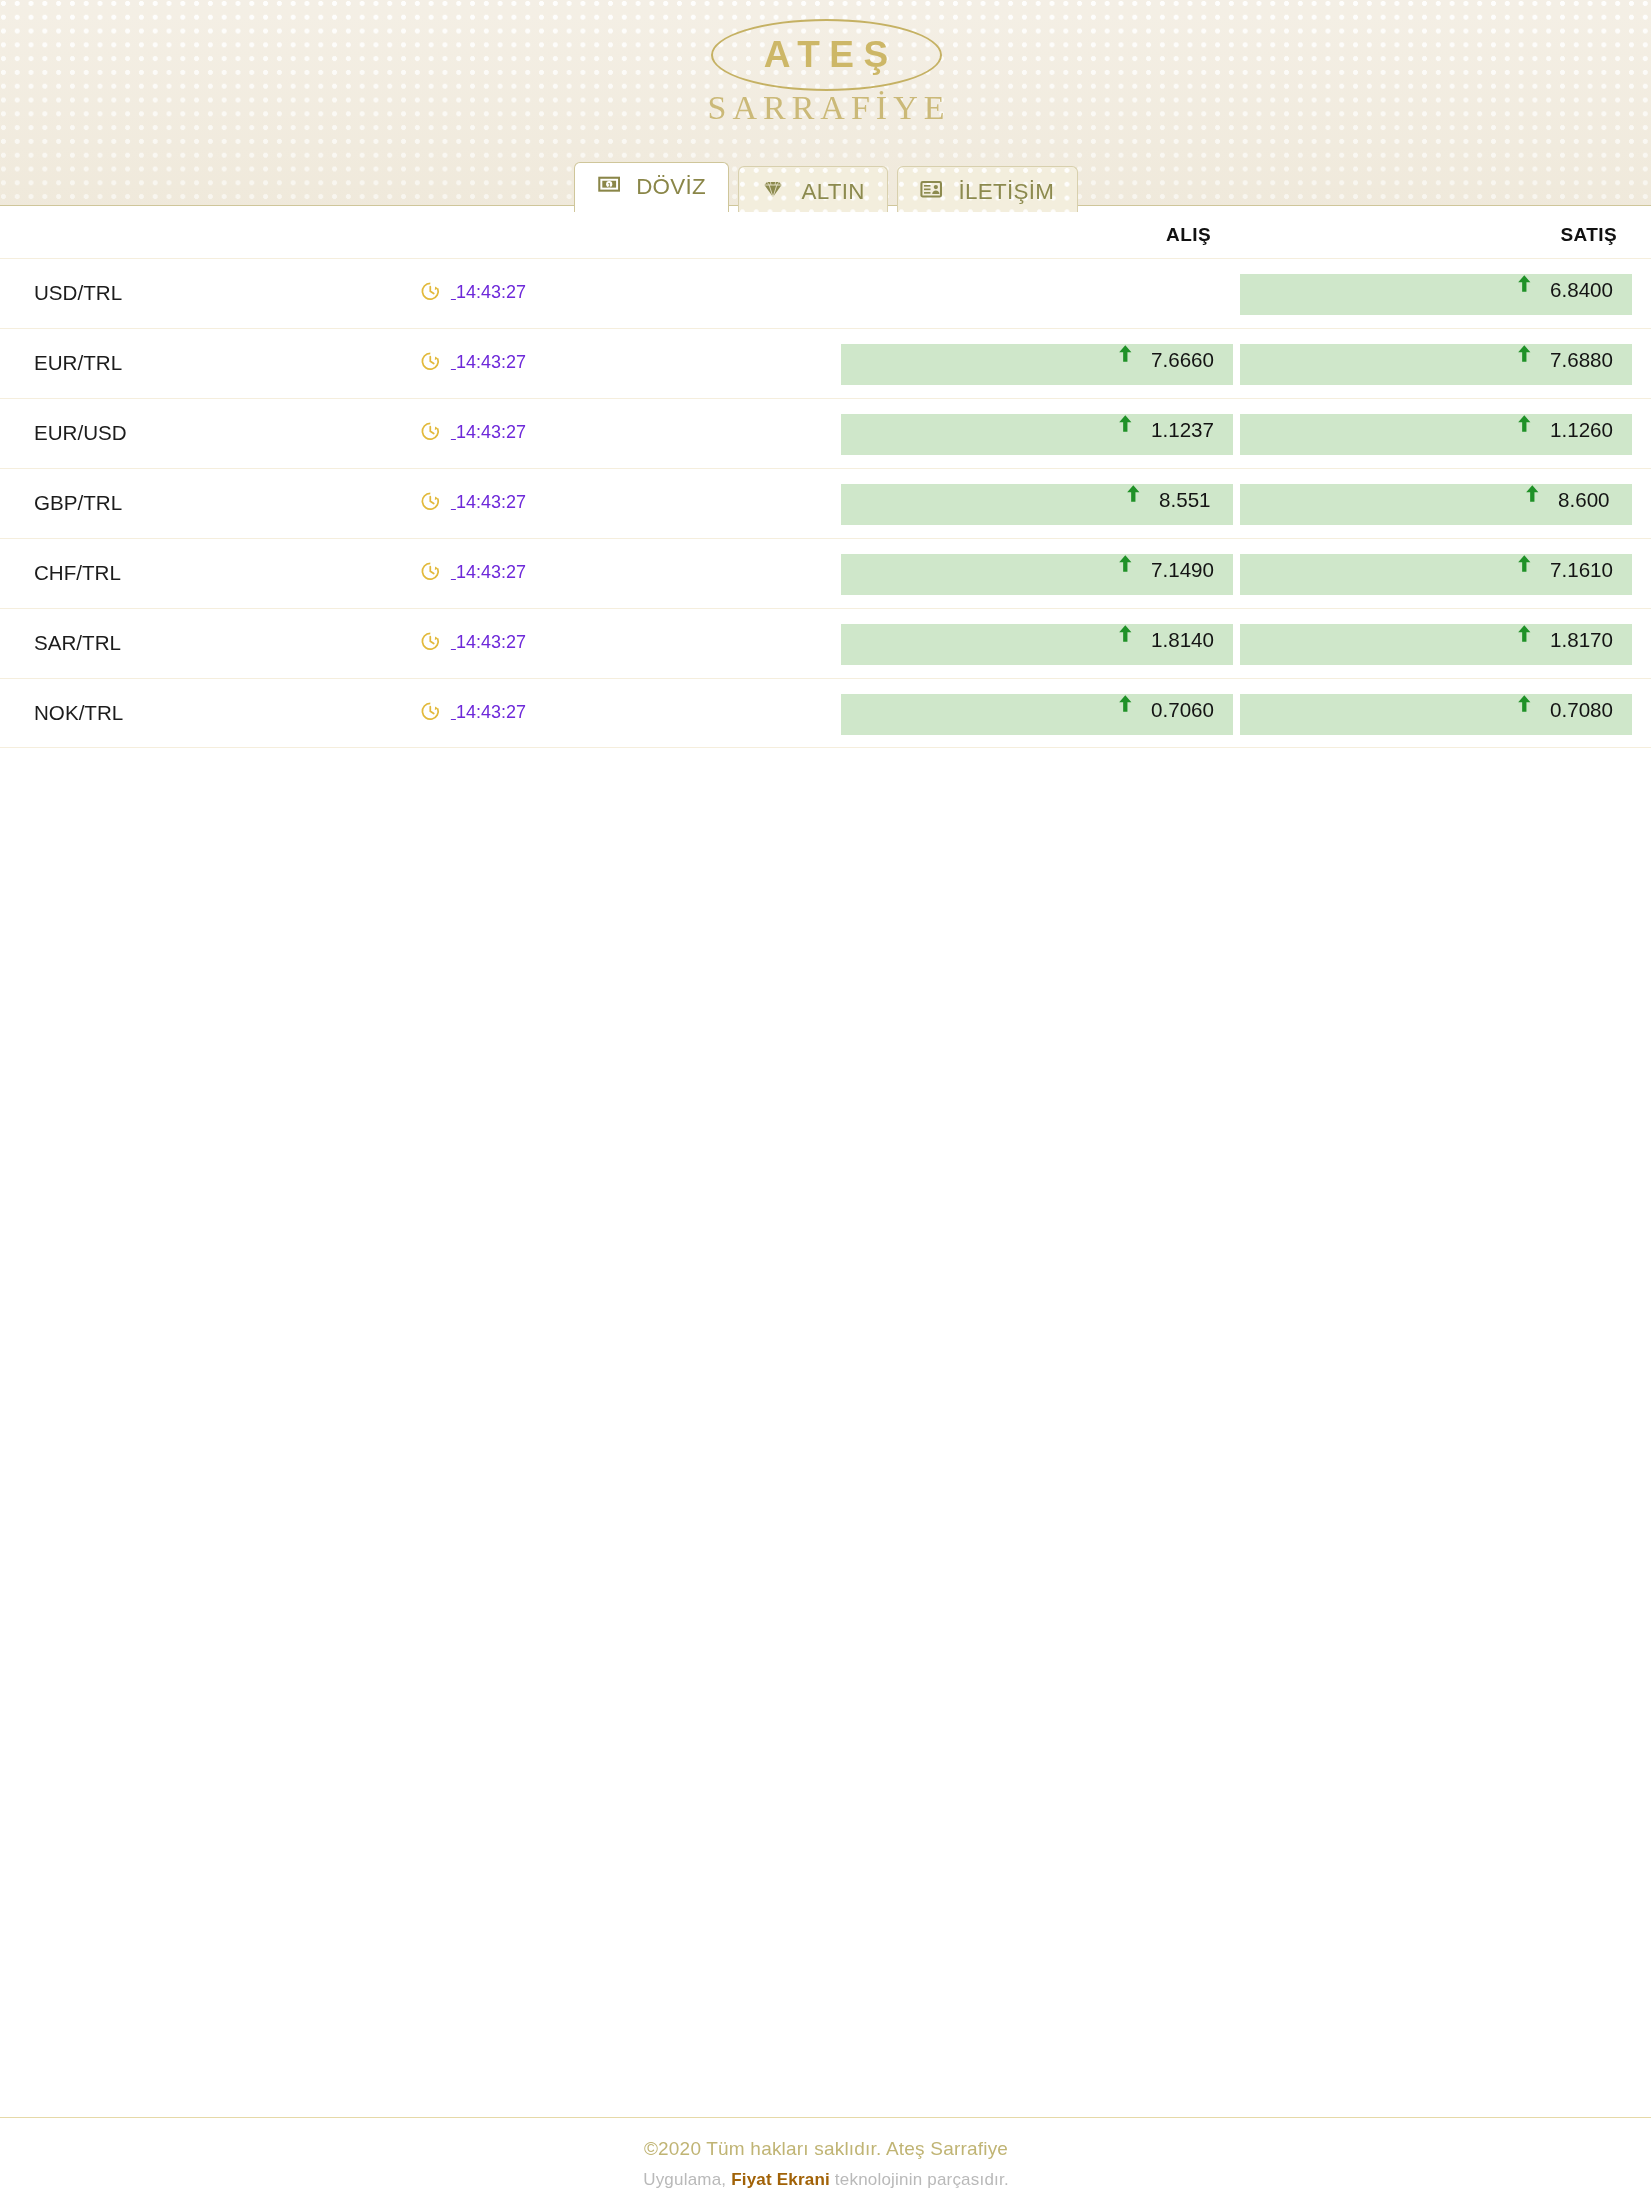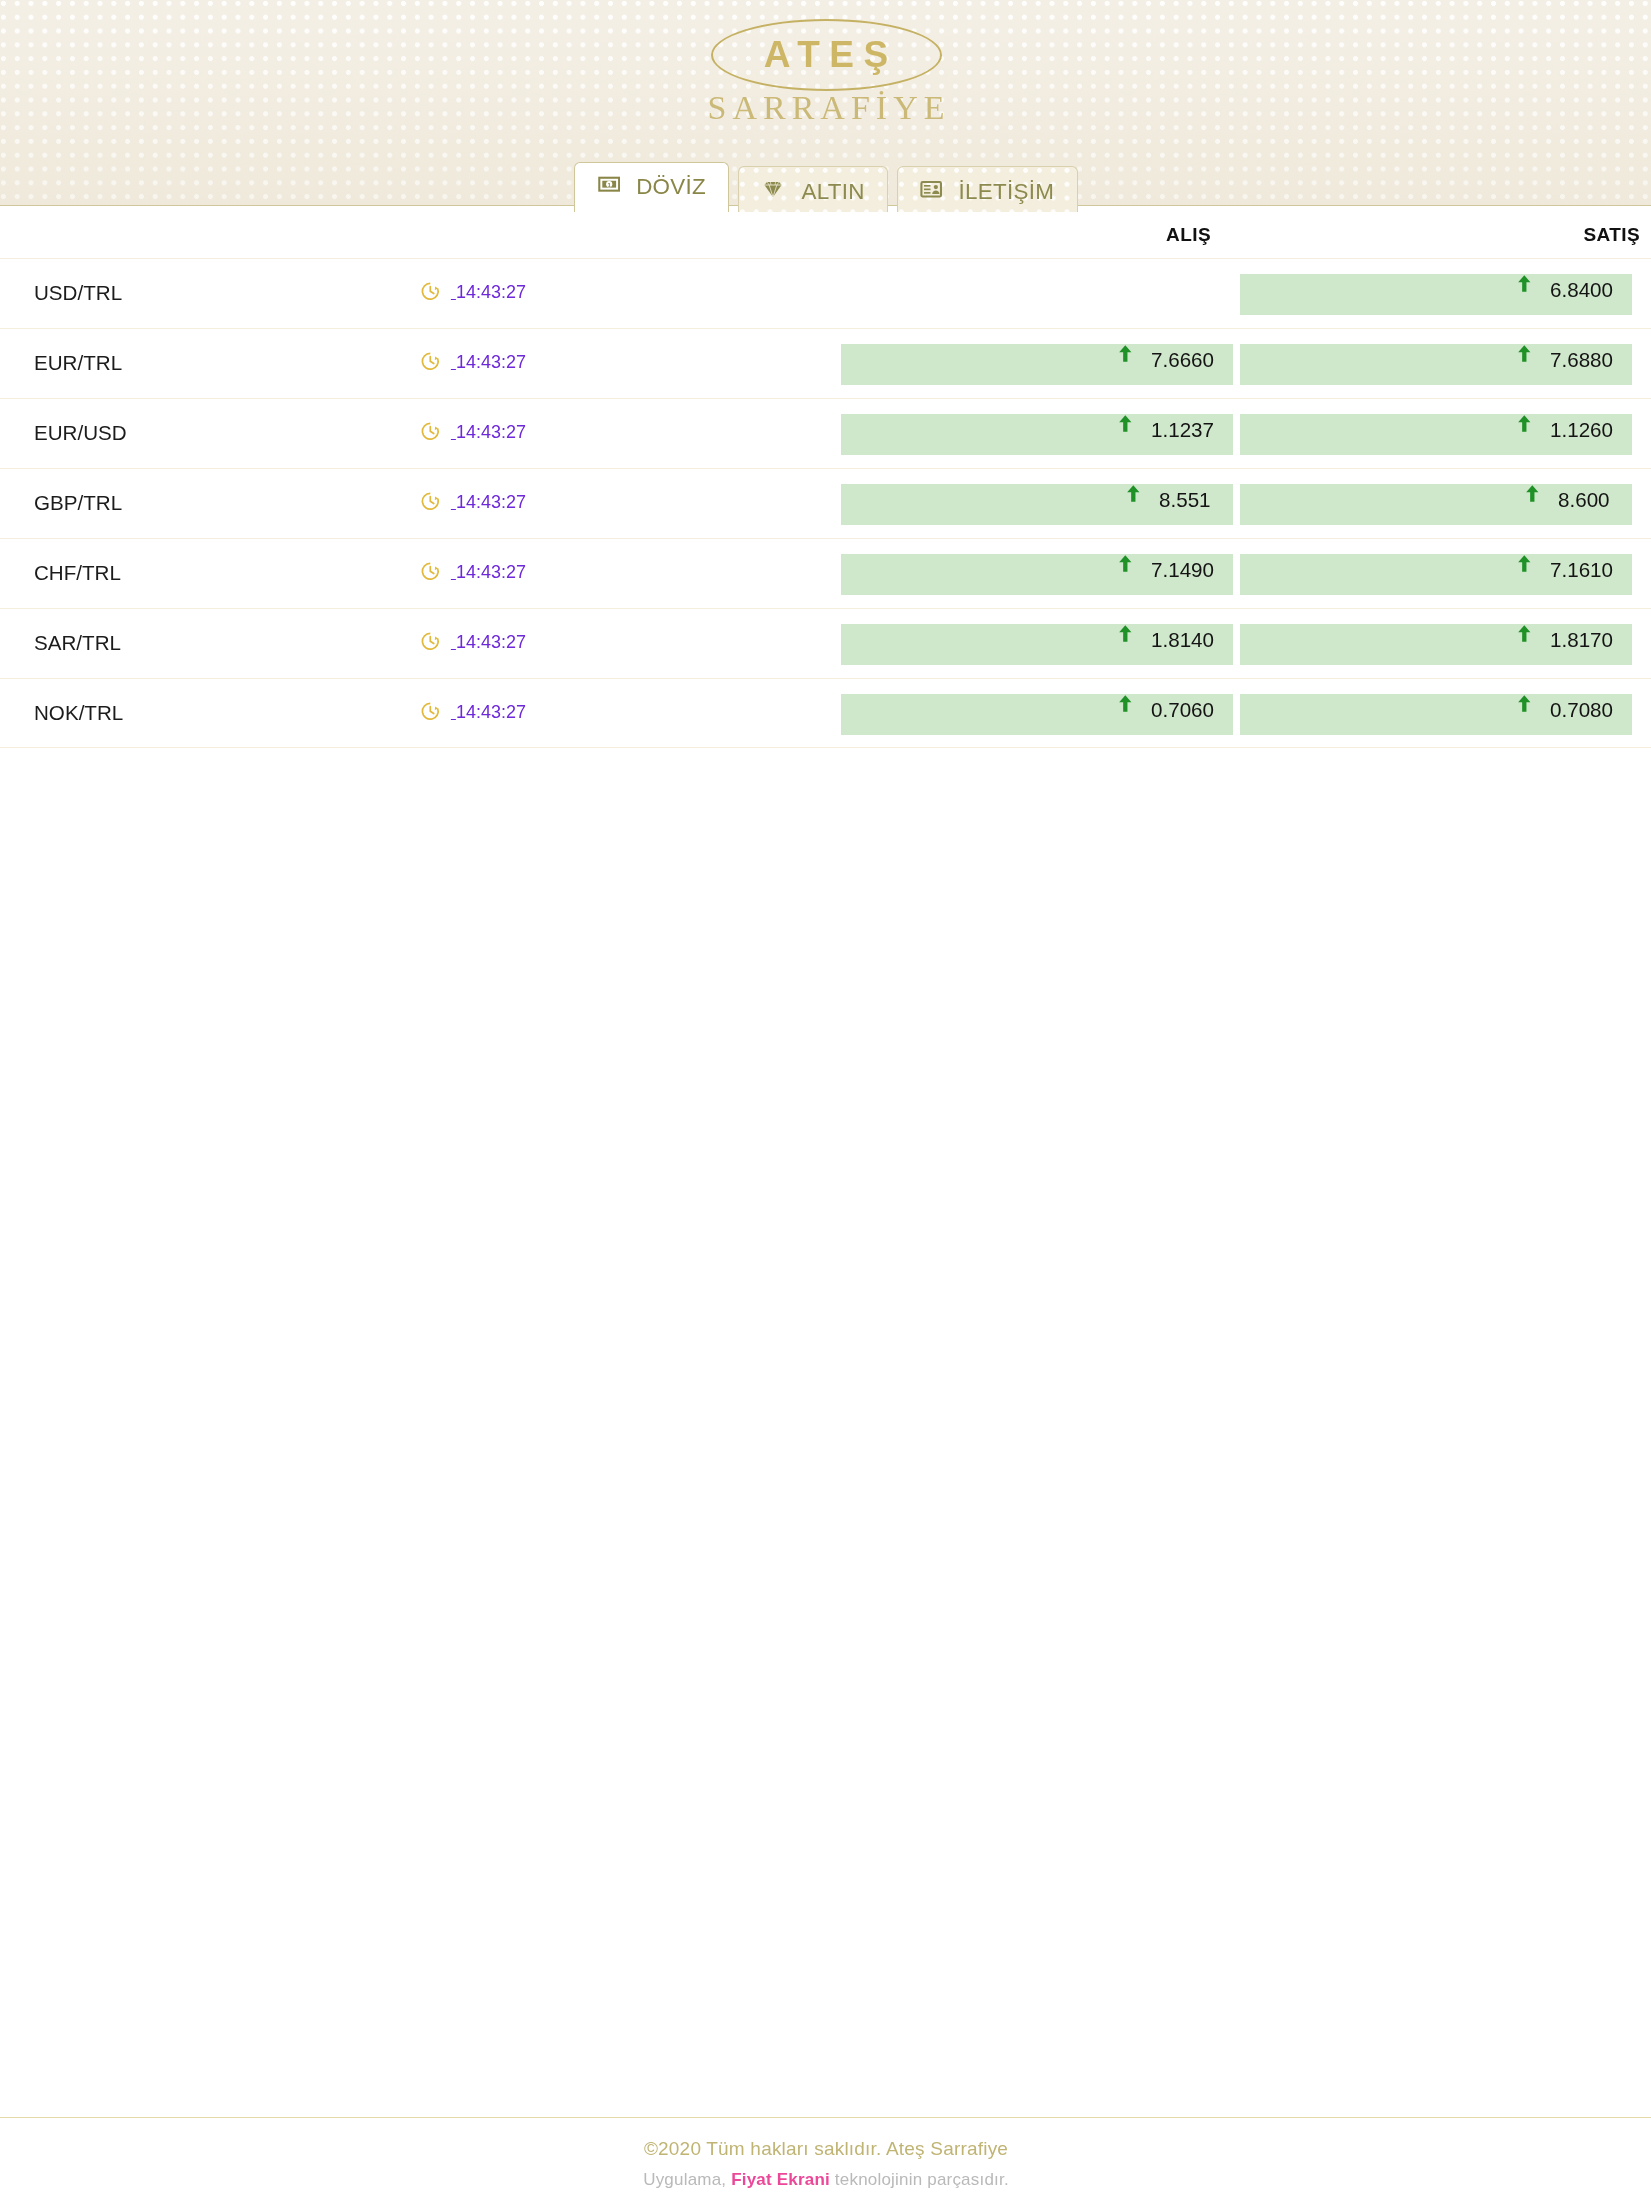--- a/index.html
+++ b/index.html
@@ -127,21 +127,21 @@
   }
   .col-head .hcell {
     position:absolute;
     top:15.5px;
     font-size:19px;
     font-weight:bold;
     color:#111111;
     letter-spacing:0.4px;
   }
   .col-head .h-alis  { right:441px; }
-  .col-head .h-satis { right:12px;margin-left:24px; }
+  .col-head .h-satis { right:35px;margin-left:24px; }
 
   .row {
     position:relative;
     height:70px;
     border-top:0.9px solid #f5eedd;
     padding-left:8px;
   }
   .row:first-of-type { border-top:0.9px solid #f3ecd9; }
   .row:last-of-type  { border-bottom:0.9px solid #f5eedd; }
 
@@ -204,21 +204,21 @@
     font-size:19px;
     color:#c0b474;
     letter-spacing:0.2px;
   }
   #footer .f2 {
     margin-top:9.5px;
     font-size:17px;
     color:#b9b9b9;
     letter-spacing:0.2px;
   }
-  #footer .f2 b { color:#ec4899; font-weight:bold; }
+  #footer .f2 b { color:#a16207; font-weight:bold; }
 </style>
 </head>
 <body>
 
 <div id="page">
 
   <div id="tabs">
 
     <div class="tab active">
       <span class="ic">

